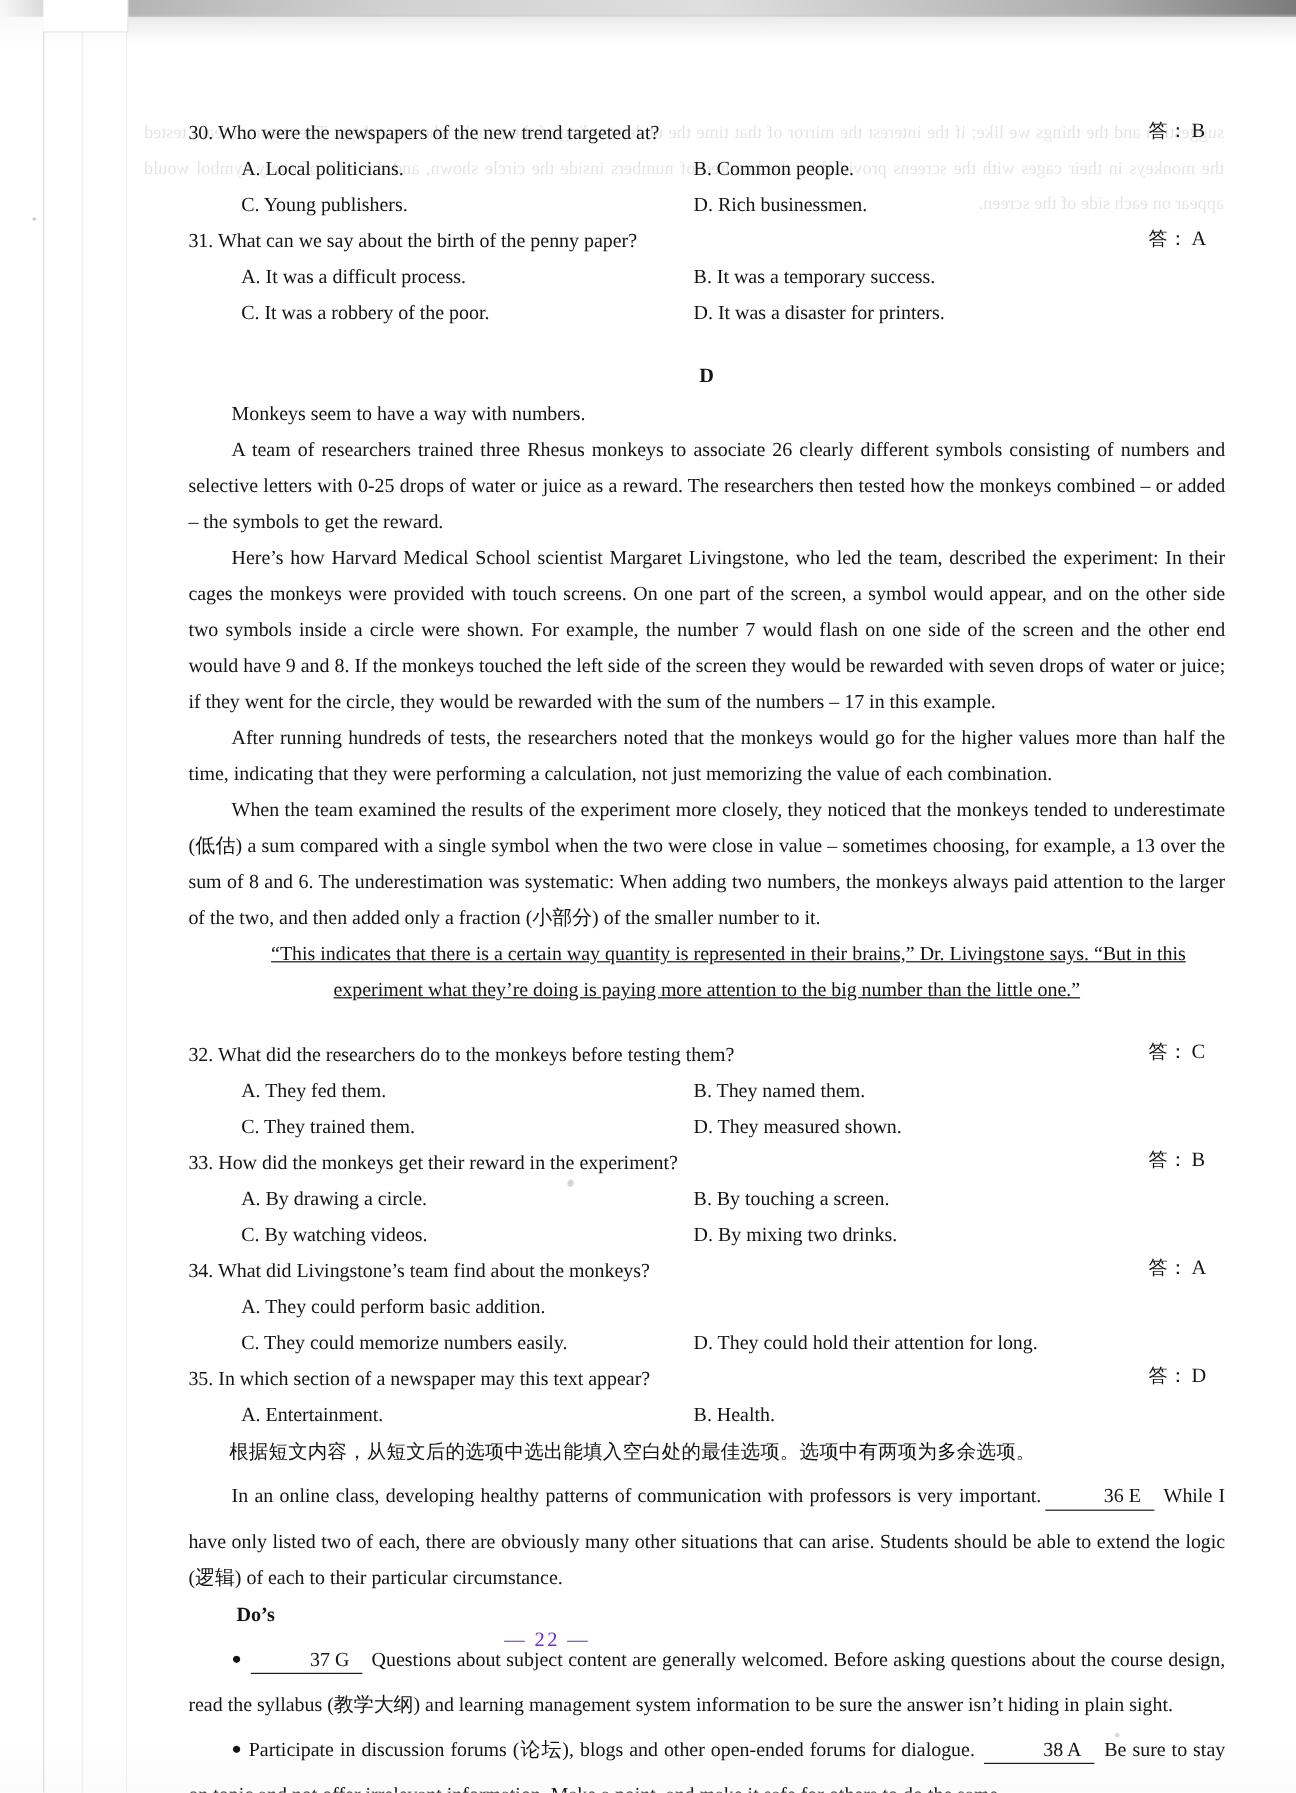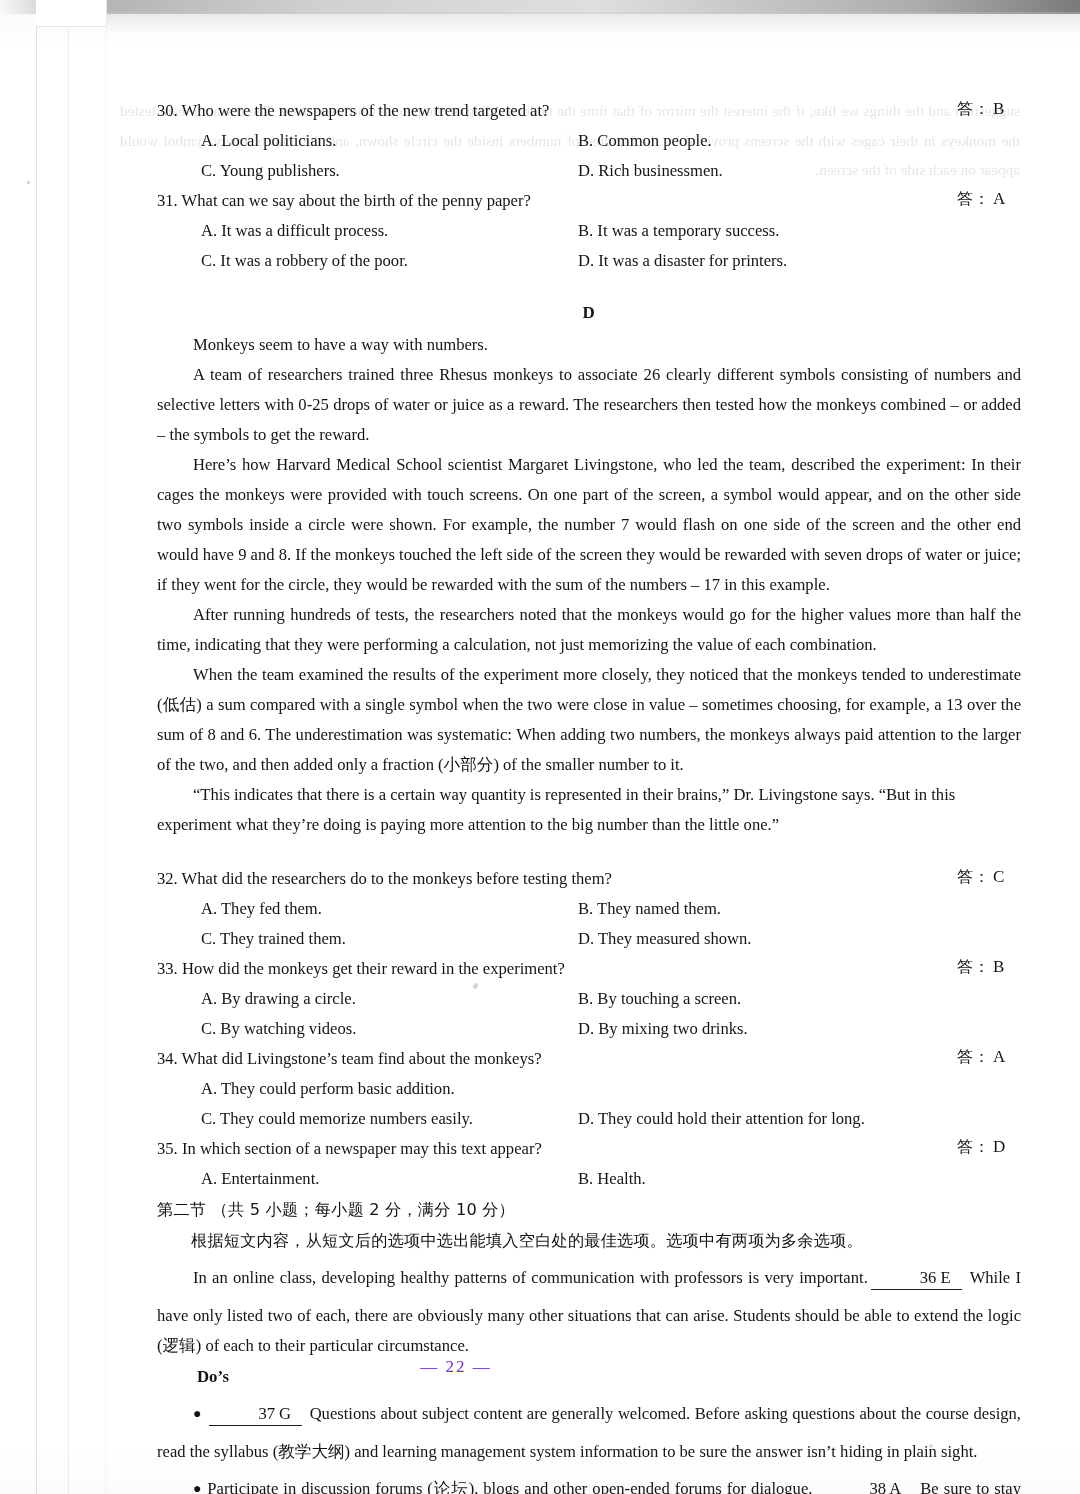--- a/index.html
+++ b/index.html
@@ -94,21 +94,21 @@
   
   .sect-letter {
     text-align:center; font-weight:bold; font-size:17px;
     margin-top:22px; margin-bottom:2px; letter-spacing:0.5px;
   }
   p.para {
     margin:0; text-align:justify; text-justify:inter-word;
     text-indent:36px;
     font-size:16.6px; line-height:30px;
   }
-  p.para.last { text-align:left; }
+  p.para.last { text-align:center;text-decoration:underline; }
 
   .gap { margin-top:24px; }
 
   
   .cn-line {
     font-family:"DejaVu Sans", sans-serif;
     font-size:16.2px; line-height:31px;
     color:#141414;
     letter-spacing:0.2px;
   }
@@ -253,21 +253,20 @@
       <span>In which section of a newspaper may this text appear?</span>
       <span class="ansmark">
         <span class="cn">答：</span><span class="letter">D</span>
       </span>
     </div>
     <div class="opts">
       <span class="optA">A. Entertainment.</span>
       <span class="optB">B. Health.</span>
     </div>
 
-    <div class="cn-line">第二节 （共 5 小题；每小题 2 分，满分 10 分）</div>
     <div class="cn-line indent">根据短文内容，从短文后的选项中选出能填入空白处的最佳选项。选项中有两项为多余选项。</div>
 
     <p class="para"><span>In an online class, developing healthy patterns of communication with professors is very important.</span><span class="blank">36 E</span> <span>While I have only listed two of each, there are obviously many other situations that can arise. Students should be able to extend the logic (逻辑) of each to their particular circumstance.</span></p>
 
     <div class="subhead">Do’s</div>
 
     <p class="bullet-para"><span class="dot">●</span> <span class="blank">37 G</span>  <span>Questions about subject content are generally welcomed. Before asking questions about the course design, read the syllabus (教学大纲) and learning management system information to be sure the answer isn’t hiding in plain sight.</span></p>
 
     <p class="bullet-para"><span class="dot">●</span> <span>Participate in discussion forums (论坛), blogs and other open-ended forums for dialogue.</span> <span class="blank">38 A</span>  <span>Be sure to stay on topic and not offer irrelevant information. Make a point, and make it safe for others to do the same.</span></p>
 

